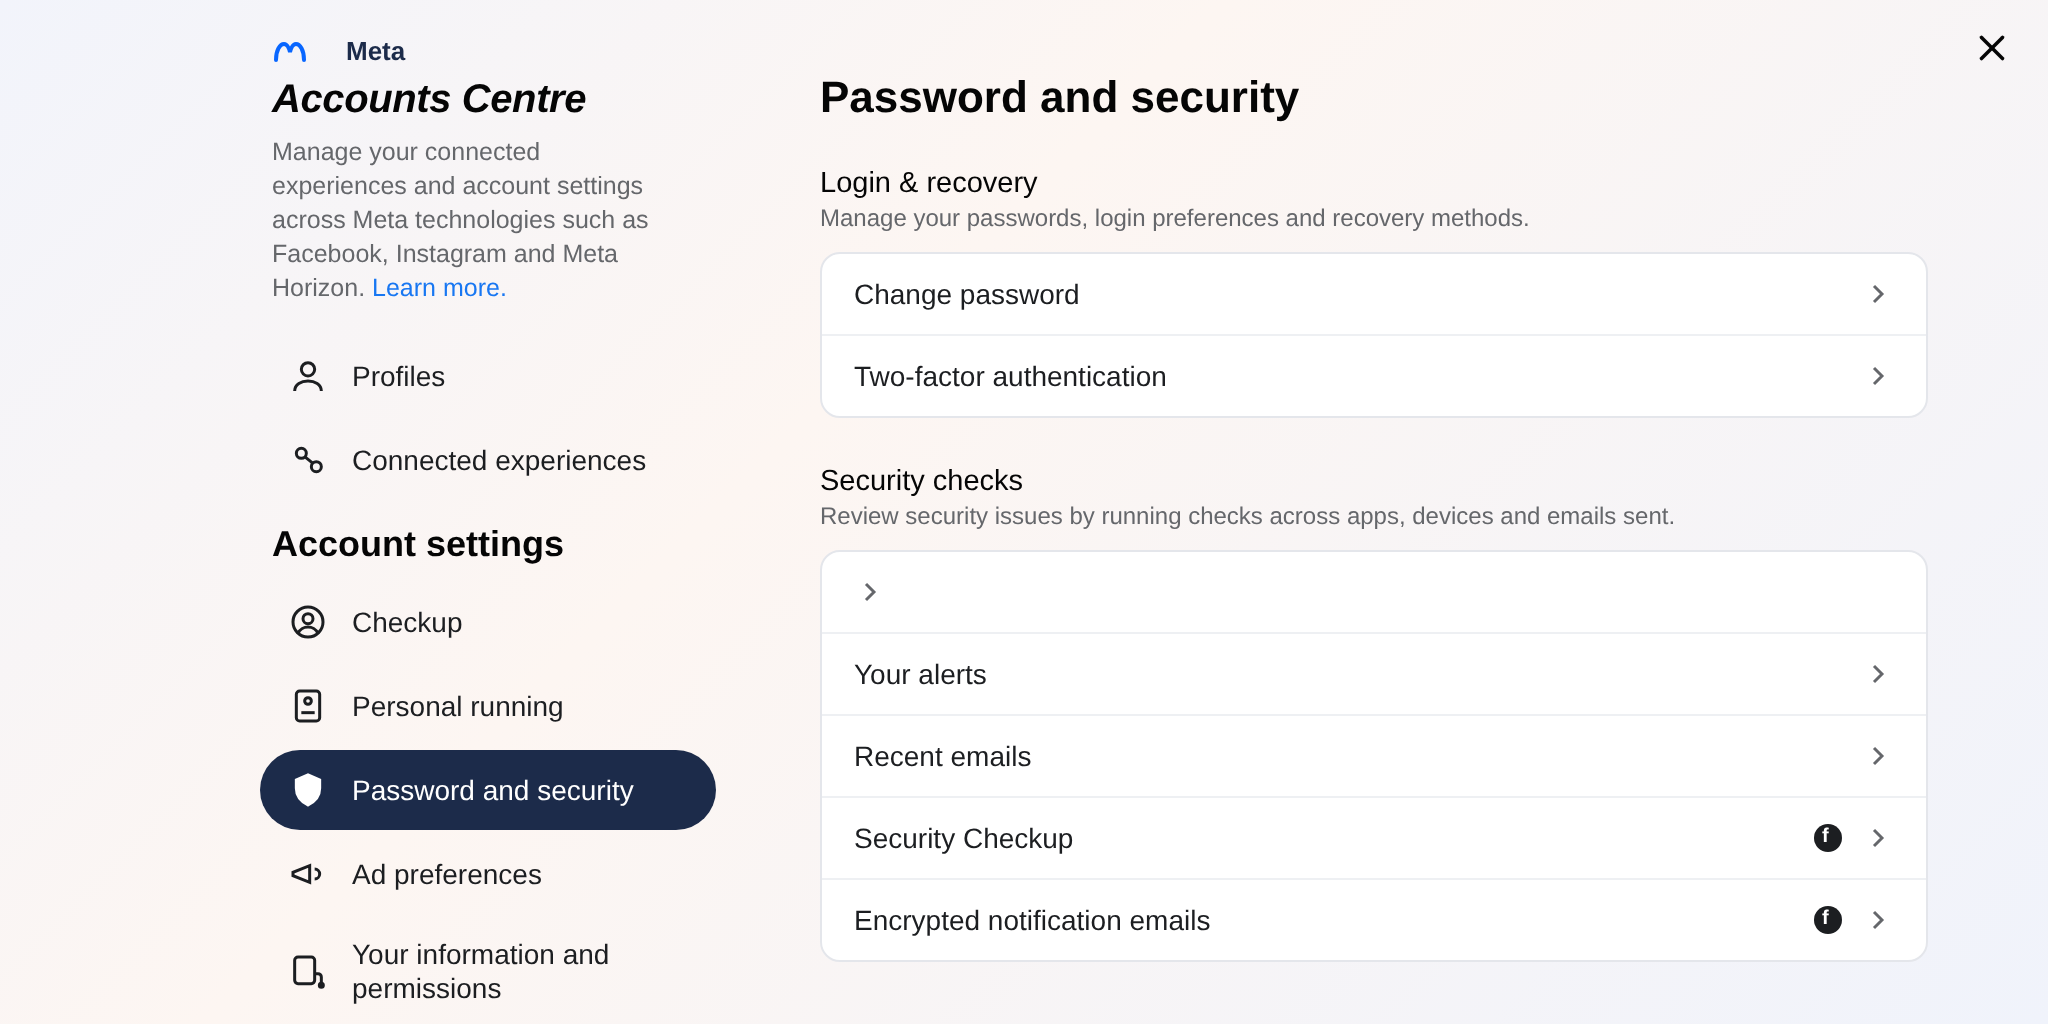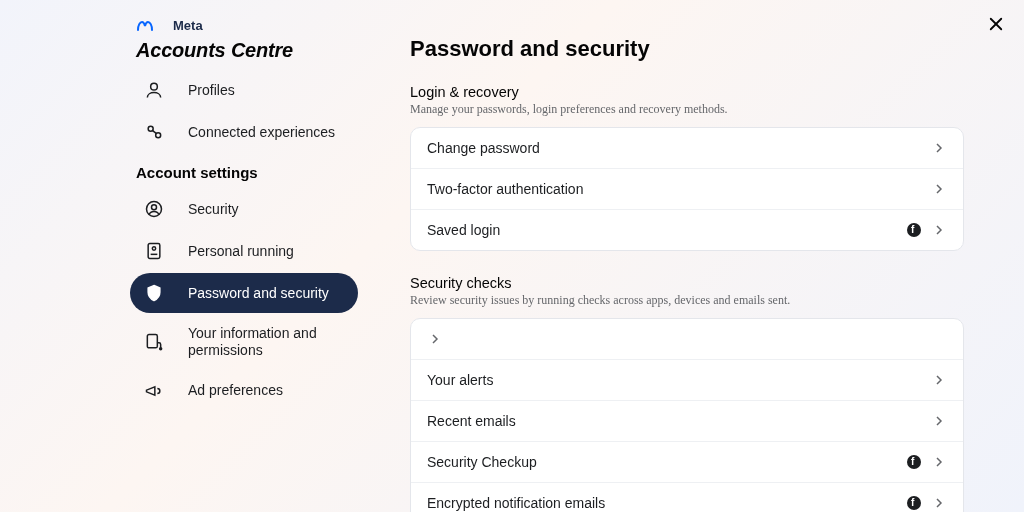--- a/index.html
+++ b/index.html
@@ -14,31 +14,31 @@
     width: 24px; height: 24px; display:flex; align-items:center; justify-content:center;
   }
   .layout { display: flex; width: 100%; height: 100%; }
   .sidebar { width: 364px; padding: 18px 0 18px 0; }
   .brand { display:flex; align-items:center; gap:19px; padding: 0 0 6px 136px; }
   .brand svg { flex-shrink:0; }
   .brand-txt { font-size: 13px; font-weight: 700; color:#1c2b4a; }
   .title { font-size: 20px; font-weight: 800; padding: 0 0 6px 136px; letter-spacing: -0.2px; font-style: italic; }
   .desc { font-size: 12.5px; color:#65676b; line-height:1.35; padding: 0 24px 14px 136px; }
   .desc a { color:#1877f2; text-decoration:none; cursor:pointer; }
-  .side-section-label { font-size: 15px; font-weight: 700; padding: 10px 0 6px 136px; }
+  .side-section-label { font-size: 18px; font-weight: 700; padding: 10px 0 6px 136px; }
   .nav { list-style:none; padding: 0 0 0 130px; }
-  .nav li { display:flex; align-items:center; gap:24px; padding: 10px 14px; border-radius: 20px; margin: 2px 6px 2px 0; cursor:pointer; font-size: 14px; font-weight:500; color:#1c1e21; }
+  .nav li { display:flex; align-items:center; gap:12px; padding: 10px 14px; border-radius: 20px; margin: 2px 6px 2px 0; cursor:pointer; font-size: 14px; font-weight:500; color:#1c1e21; }
   .nav li.active { background:#1c2b4a; color:#fff; }
   .nav li .ic { width:20px; height:20px; display:flex; align-items:center; justify-content:center; flex-shrink:0; }
   .nav li.active .ic svg { stroke:#fff; fill:#fff; }
   .nav li .lbl { line-height:1.2; }
   .main { flex:1; padding: 36px 60px 0 46px; overflow:auto; }
   .main h1 { font-size: 22px; font-weight:800; margin-bottom: 22px; }
   .group-head { font-size: 14.5px; font-weight:400; margin-bottom:2px; }
-  .group-sub { font-size: 12px; color:#65676b; margin-bottom:10px;font-family:Liberation Serif, serif; }
+  .group-sub { font-size: 12px; color:#65676b; margin-bottom:10px; }
   .card { background:#fff; border:1px solid #e4e6eb; border-radius:10px; overflow:hidden; margin-bottom:24px; }
   .row { display:flex; align-items:flex-start; justify-content:space-between; padding: 12px 16px; border-bottom:1px solid #eef0f3; cursor:pointer; }
   .row:last-child { border-bottom:none; }
   .row .rlabel { font-size: 14px; color:#1c1e21; }
   .row .tail { display:flex; align-items:center; gap:10px; }
   .fb-badge { width:14px; height:14px; border-radius:50%; background:#1c1e21; display:inline-block; position:relative; }
   .fb-badge::after { content:"f"; color:#fff; font-weight:800; font-size:10px; position:absolute; left:4px; top:0.5px; font-family: Arial, sans-serif; }
   .chev { width:16px; height:16px; }
   .chev svg { stroke:#65676b; }
 </style>
@@ -54,20 +54,23 @@
 
 <div class="layout">
   <aside class="sidebar">
     <div class="brand">
       <svg width="18" height="12" viewBox="0 0 36 24">
           <path d="M4 20 C4 10 8 4 12 4 C16 4 18 12 18 12 C18 12 20 4 24 4 C28 4 32 10 32 20" stroke="#0866ff" stroke-width="4" fill="none" stroke-linecap="round"></path>
         </svg>
       <span class="brand-txt">Meta</span>
     </div>
     <div class="title">Accounts Centre</div>
+    <div class="desc">
+      <span>Manage your connected experiences and account settings across Meta technologies such as Facebook, Instagram and Meta Horizon. </span><a>Learn more.</a>
+    </div>
 
     <ul class="nav">
       <li>
         <span class="ic">
             <svg width="20" height="20" viewBox="0 0 24 24" fill="none" stroke="#1c1e21" stroke-width="1.8">
               <circle cx="12" cy="8" r="4"></circle>
               <path d="M4 21c0-4 4-6 8-6s8 2 8 6"></path>
             </svg>
           </span>
         <span class="lbl">Profiles</span>
@@ -88,21 +91,21 @@
 
     <ul class="nav">
       <li>
         <span class="ic">
             <svg width="20" height="20" viewBox="0 0 24 24" fill="none" stroke="#1c1e21" stroke-width="1.8">
               <circle cx="12" cy="12" r="9"></circle>
               <circle cx="12" cy="10" r="3"></circle>
               <path d="M6 19c1-3 4-4 6-4s5 1 6 4"></path>
             </svg>
           </span>
-        <span class="lbl">Security</span>
+        <span class="lbl">Checkup</span>
       </li>
       <li>
         <span class="ic">
             <svg width="20" height="20" viewBox="0 0 24 24" fill="none" stroke="#1c1e21" stroke-width="1.8">
               <rect x="5" y="3" width="14" height="18" rx="2"></rect>
               <circle cx="12" cy="9" r="2"></circle>
               <path d="M8 16h8"></path>
             </svg>
           </span>
         <span class="lbl">Personal running</span>
@@ -111,35 +114,35 @@
         <span class="ic">
             <svg width="20" height="20" viewBox="0 0 24 24" fill="none" stroke="#fff" stroke-width="1.8">
               <path d="M12 3l7 3v5c0 5-3 8-7 10-4-2-7-5-7-10V6l7-3z"></path>
             </svg>
           </span>
         <span class="lbl">Password and security</span>
       </li>
       <li>
         <span class="ic">
             <svg width="20" height="20" viewBox="0 0 24 24" fill="none" stroke="#1c1e21" stroke-width="1.8">
+              <path d="M3 11v2l10 4V7L3 11z"></path>
+              <path d="M16 9a3 3 0 010 6"></path>
+            </svg>
+          </span>
+        <span class="lbl">Ad preferences</span>
+      </li>
+      <li>
+        <span class="ic">
+            <svg width="20" height="20" viewBox="0 0 24 24" fill="none" stroke="#1c1e21" stroke-width="1.8">
               <rect x="4" y="3" width="12" height="16" rx="2"></rect>
               <path d="M16 13h2a2 2 0 012 2v4"></path>
               <circle cx="20" cy="20" r="1.2" fill="#1c1e21"></circle>
             </svg>
           </span>
         <span class="lbl">Your information and permissions</span>
-      </li>
-      <li>
-        <span class="ic">
-            <svg width="20" height="20" viewBox="0 0 24 24" fill="none" stroke="#1c1e21" stroke-width="1.8">
-              <path d="M3 11v2l10 4V7L3 11z"></path>
-              <path d="M16 9a3 3 0 010 6"></path>
-            </svg>
-          </span>
-        <span class="lbl">Ad preferences</span>
       </li>
       <li>
         
         
       </li>
 
     </ul>
   </aside>
 
   <main class="main">
@@ -158,29 +161,20 @@
             </span>
         </div>
         <div class="row">
           <span class="rlabel">Two-factor authentication</span>
           <span class="tail">
               <span class="chev"><svg width="16" height="16" viewBox="0 0 24 24" fill="none" stroke="#65676b" stroke-width="2.2">
                   <polyline points="9 6 15 12 9 18"></polyline>
                 </svg></span>
             </span>
         </div>
-        <div class="row">
-          <span class="rlabel">Saved login</span>
-          <span class="tail">
-              <span class="fb-badge"></span>
-              <span class="chev"><svg width="16" height="16" viewBox="0 0 24 24" fill="none" stroke="#65676b" stroke-width="2.2">
-                  <polyline points="9 6 15 12 9 18"></polyline>
-                </svg></span>
-            </span>
-        </div>
       </div>
     </div>
 
     <div>
       <div class="group-head">Security checks</div>
       <div class="group-sub">Review security issues by running checks across apps, devices and emails sent.</div>
       <div class="card">
         <div class="row">
           <span class="tail">
               <span class="chev"><svg width="16" height="16" viewBox="0 0 24 24" fill="none" stroke="#65676b" stroke-width="2.2">

